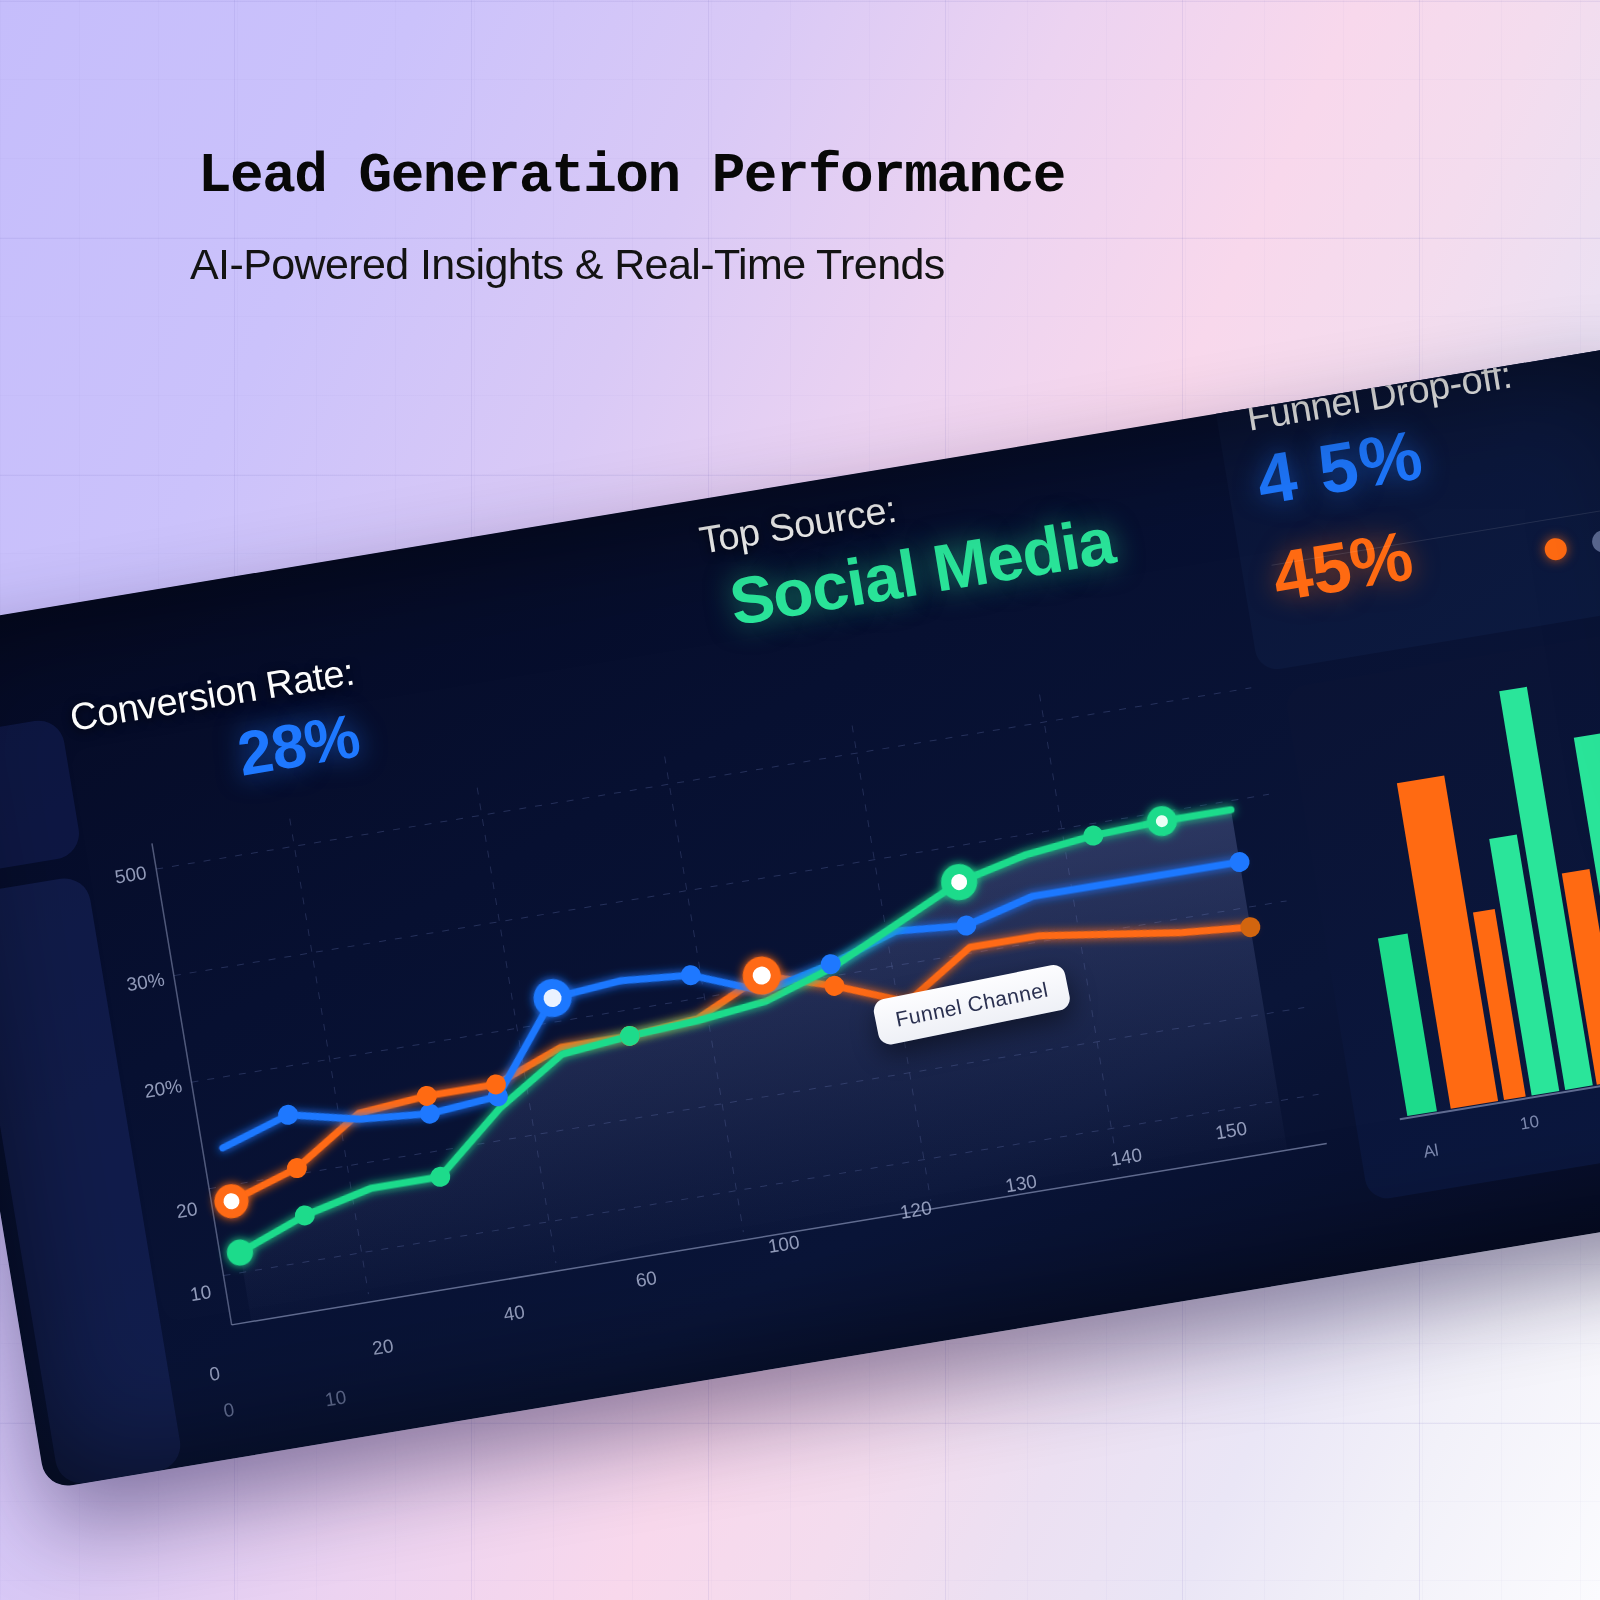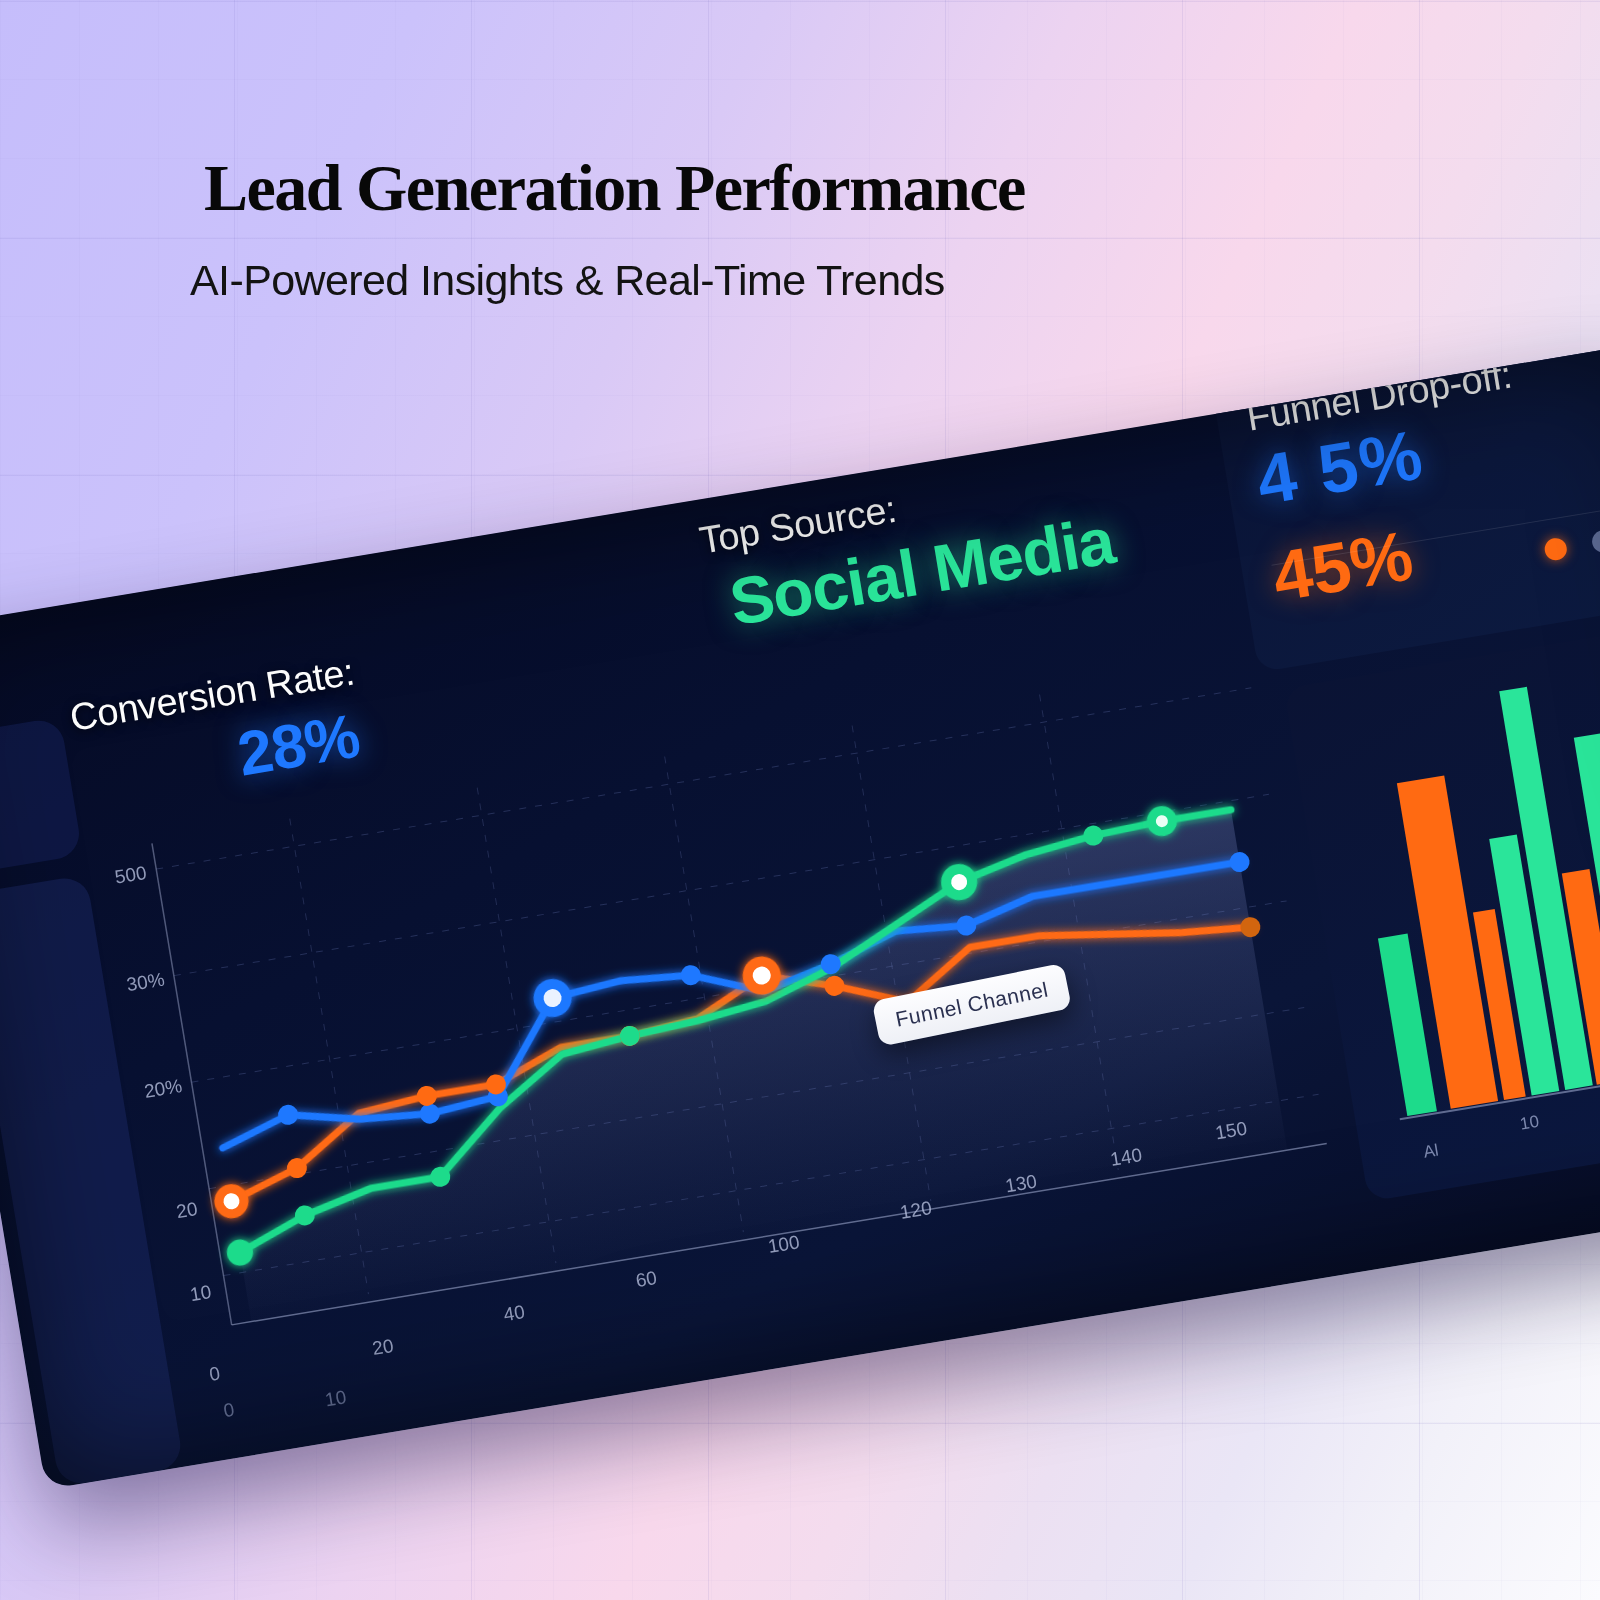--- a/index.html
+++ b/index.html
@@ -32,23 +32,23 @@
   .bg-grid.g2{
     background-image:
       linear-gradient(to right, rgba(120,110,190,.10) 1px, transparent 1px),
       linear-gradient(to bottom, rgba(120,110,190,.10) 1px, transparent 1px);
     background-size:79px 79px;background-position:0 0;opacity:.35;
   }
 
   
   .header{position:absolute;left:190px;top:140px;width:1320px;}
   .title{
-    font-size:66px;line-height:1.03;font-weight:700;color:#080808;
-    letter-spacing:-1.5px;margin:14px;
-    font-family:Liberation Serif, serif;
+    font-size:56px;line-height:1.03;font-weight:700;color:#080808;
+    letter-spacing:-1.5px;margin:8px;
+    font-family:Liberation Mono, monospace;
   }
   .subtitle{
     margin:34px 0 0 0;font-size:43px;color:#131313;font-weight:400;
     letter-spacing:-.6px;
   }
 
   
   .dash-wrap{
     position:absolute;left:-70px;top:600px;width:1760px;height:870px;
     transform:rotate(-9.4deg);

